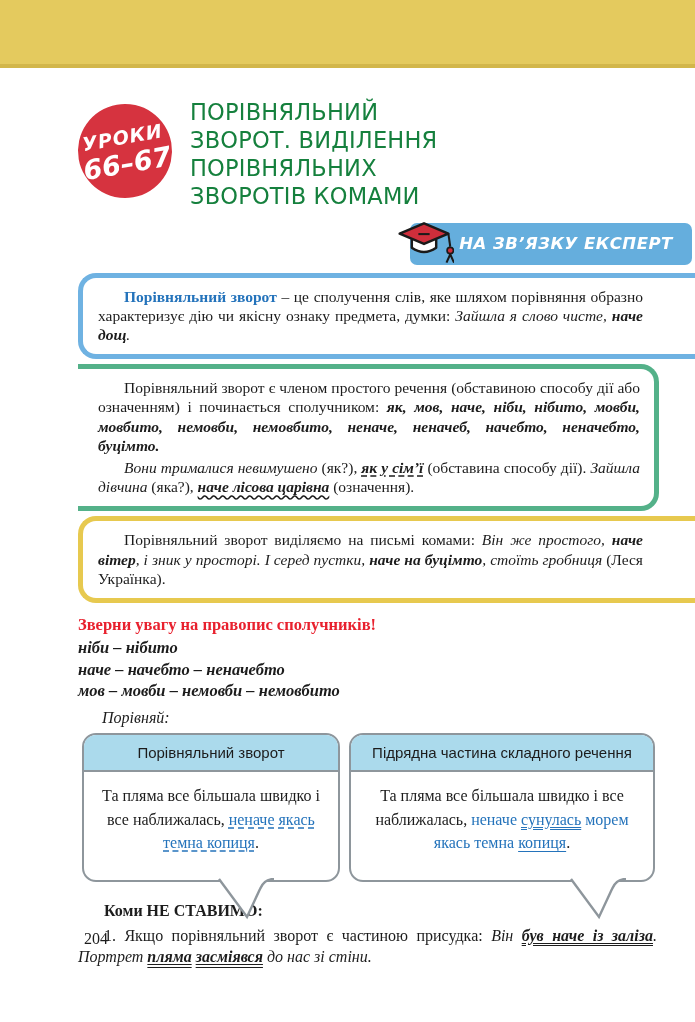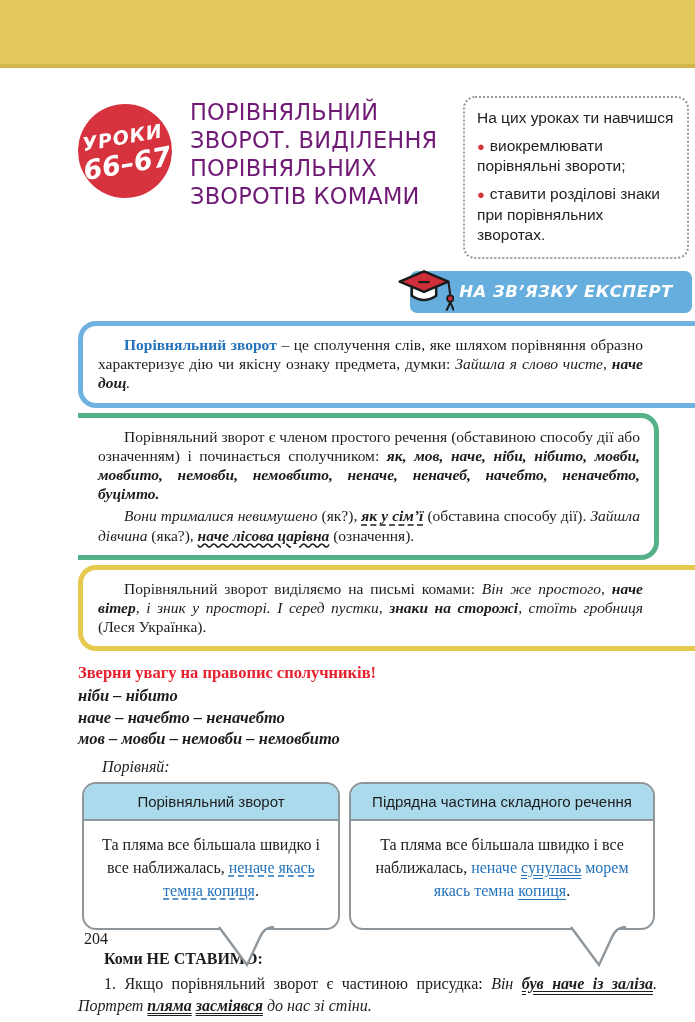--- a/index.html
+++ b/index.html
@@ -8,21 +8,21 @@
   
   .topbar{height:64px;background:var(--topbar);border-bottom:4px solid var(--topbar_edge);}
   
   .header{display:flex;align-items:flex-start;padding:28px 6px 0 78px;}
   .badge{flex:0 0 94px;width:94px;height:94px;border-radius:50%;background:var(--badge);
          color:#fff;display:flex;flex-direction:column;align-items:center;justify-content:center;
          transform:rotate(-10deg);margin-top:8px;font-family:"DejaVu Sans",sans-serif;}
   .badge .l1{font-style:italic;font-weight:bold;font-size:19px;letter-spacing:1px;}
   .badge .l2{font-style:italic;font-weight:bold;font-size:27px;line-height:1;margin-top:2px;}
   .title{width:268px;margin:2px 0 0 18px;font-family:"DejaVu Sans",sans-serif;
-         font-size:22.5px;line-height:1.25;font-weight:normal;color:#701a75;letter-spacing:.2px;}
+         font-size:22.5px;line-height:1.25;font-weight:normal;color:#15803d;letter-spacing:.2px;}
   .learn-box{margin-left:auto;width:198px;border:2px dotted #9b9b9b;border-radius:12px;
              padding:10px 12px 12px;font-family:"Liberation Sans",sans-serif;
              font-size:15.5px;line-height:1.3;color:#222;}
   .learn-box p{margin:0;}
   .learn-box .goal{margin-top:8px;}
   .dot{color:var(--badge);font-size:13px;margin-right:5px;}
   
   .expert-banner{position:relative;margin:12px 3px 8px auto;width:252px;height:42px;
                  background:var(--banner);border-radius:7px;display:flex;align-items:center;
                  justify-content:center;padding-left:30px;}
@@ -78,25 +78,20 @@
 <div class="page">
 
   <div class="topbar"></div>
 
   <div class="header">
     <div class="badge">
       <span class="l1">УРОКИ</span>
       <span class="l2">66–67</span>
     </div>
     <h1 class="title">ПОРІВНЯЛЬНИЙ ЗВОРОТ. ВИДІЛЕННЯ ПОРІВНЯЛЬНИХ ЗВОРОТІВ КОМАМИ</h1>
-    <aside class="learn-box">
-      <p>На цих уроках ти навчишся</p>
-      <p class="goal"><span class="dot">●</span><span>виокремлювати порівняльні звороти;</span></p>
-      <p class="goal"><span class="dot">●</span><span>ставити розділові знаки при порівняль­них зворотах.</span></p>
-    </aside>
   </div>
 
   <div class="expert-banner">
     <span class="cap-icon">
       <svg width="60" height="58" viewBox="0 0 64 60">
         <path d="M19 26 v9 q13 9 26 0 v-9" fill="#fff" stroke="#1a1a1a" stroke-width="2.6" stroke-linejoin="round"></path>
         <polygon points="6,20 32,9 58,20 32,31" fill="#cf2e3b" stroke="#1a1a1a" stroke-width="2.6" stroke-linejoin="round"></polygon>
         <line x1="26" y1="20.5" x2="38" y2="20.5" stroke="#1a1a1a" stroke-width="2.2"></line>
         <path d="M58 20 l2 14" fill="none" stroke="#1a1a1a" stroke-width="2.2"></path>
         <circle cx="60" cy="38" r="3.4" fill="#cf2e3b" stroke="#1a1a1a" stroke-width="1.8"></circle>
@@ -110,21 +105,21 @@
     <section class="box box-blue">
       <p><span class="term">Порівняльний зворот</span><span> – це сполучення слів, яке шляхом порівняння образно характеризує дію чи якісну ознаку предмета, думки: </span><span class="it">Зайшла я слово чисте, </span><span class="bi">наче дощ</span><span class="it">.</span></p>
     </section>
 
     <section class="box box-green">
       <p><span>Порівняльний зворот є членом простого речення (обставиною способу дії або означенням) і починається сполучником: </span><span class="bi">як, мов, наче, ніби, нібито, мовби, мовбито, немовби, немовбито, неначе, неначеб, начебто, неначебто, буцімто.</span></p>
       <p><span class="it">Вони трималися невимушено </span><span>(як?), </span><span class="bi u-dash">як у сім’ї</span><span> (обставина способу дії). </span><span class="it">Зайшла дівчина </span><span>(яка?), </span><span class="bi u-wavy">наче лісова царівна</span><span> (означення).</span></p>
     </section>
 
     <section class="box box-yellow">
-      <p><span>Порівняльний зворот виділяємо на письмі комами: </span><span class="it">Він же простого, </span><span class="bi">наче вітер</span><span class="it">, і зник у просторі. І серед пустки, </span><span class="bi">знаки на сторожі</span><span class="it">, стоїть гробниця </span><span>(Леся Українка).</span></p>
+      <p><span>Порівняльний зворот виділяємо на письмі комами: </span><span class="it">Він же простого, </span><span class="bi">наче вітер</span><span class="it">, і зник у просторі. І серед пустки, </span><span class="bi">наче на буцімто</span><span class="it">, стоїть гробниця </span><span>(Леся Українка).</span></p>
     </section>
   </div>
 
   <div class="spelling">
     <h3>Зверни увагу на правопис сполучників!</h3>
     <div class="row">ніби – нібито</div>
     <div class="row">наче – начебто – неначебто</div>
     <div class="row">мов – мовби – немовби – немовбито</div>
   </div>
 

